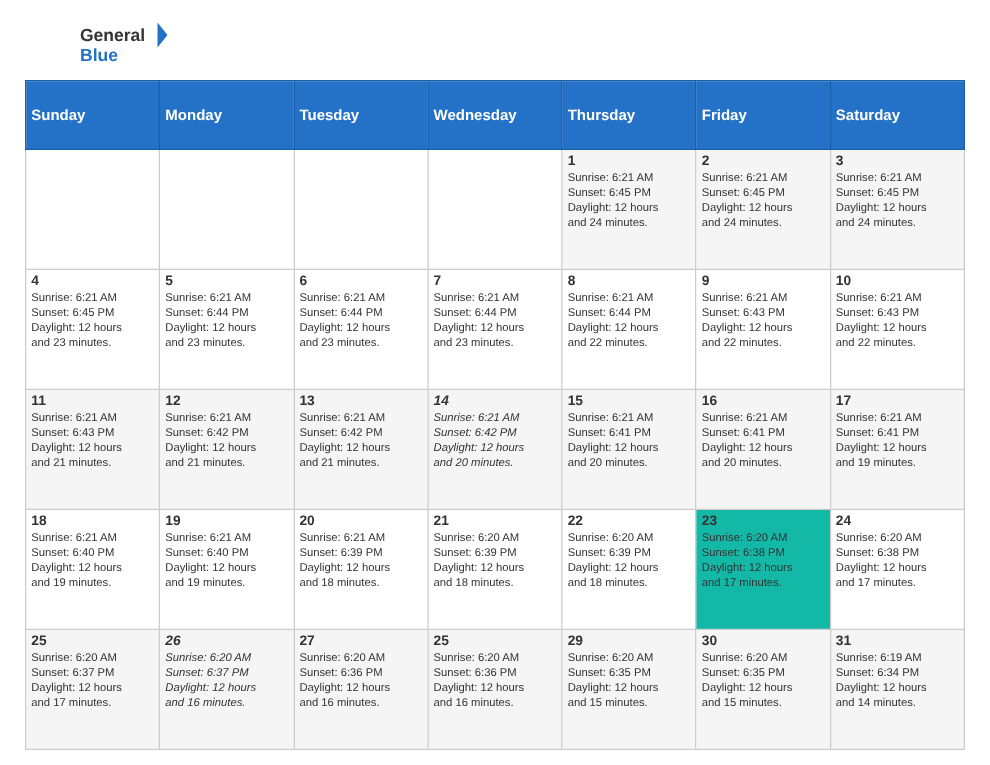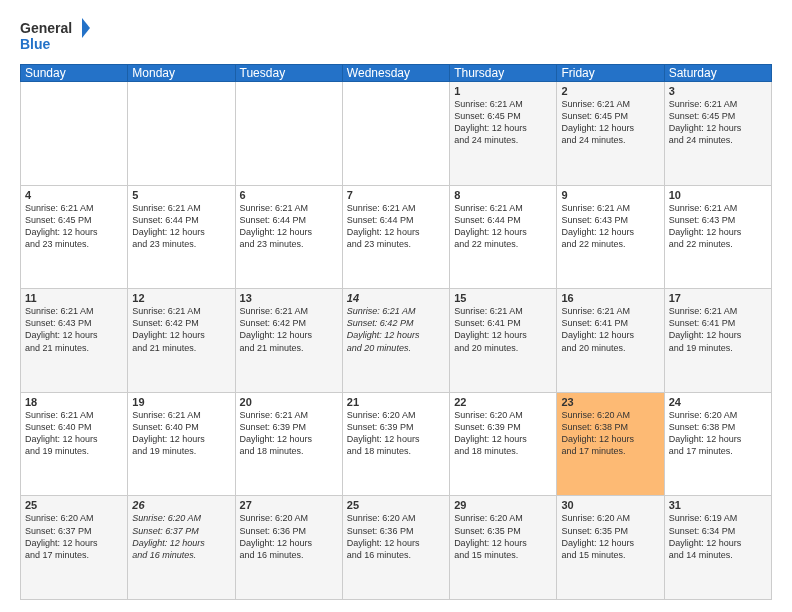--- a/index.html
+++ b/index.html
@@ -20,20 +20,21 @@
     .header {
       display: flex;
       justify-content: space-between;
       align-items: flex-start;
       margin-bottom: 8px;
     }
     .logo {
       display: flex;
       align-items: center;
       gap: 0;
+      margin-left: 44px;
     }
     .title-block {
       text-align: right;
     }
     .title-block h1 {
       font-size: 36px;
       font-weight: normal;
       color: #333;
       line-height: 1.1;
     }
@@ -46,22 +47,22 @@
       flex: 1;
       border: 1px solid #ccc;
       border-collapse: collapse;
       width: 100%;
       table-layout: fixed;
     }
     .calendar th {
       background: #2472c8;
       color: #fff;
       font-size: 12px;
-      font-weight: normal;
-      padding: 1px 4px;
+      font-weight: bold;
+      padding: 20px 4px;
       text-align: left;
       border: 1px solid #1a5fa8;
     }
     .calendar td {
       border: 1px solid #ccc;
       vertical-align: top;
       padding: 3px 4px;
       font-size: 9.5px;
       color: #333;
       background: #fff;
@@ -277,21 +278,21 @@
 Daylight: 12 hours
 and 18 minutes.</div>
           </td>
           <td style="background: rgb(255, 255, 255);">
             <span class="day-num">22</span>
             <div class="day-info" style="white-space: pre-line;">Sunrise: 6:20 AM
 Sunset: 6:39 PM
 Daylight: 12 hours
 and 18 minutes.</div>
           </td>
-          <td style="background: #fdba74;">
+          <td style="background: #14b8a6;">
             <span class="day-num">23</span>
             <div class="day-info" style="white-space: pre-line;">Sunrise: 6:20 AM
 Sunset: 6:38 PM
 Daylight: 12 hours
 and 17 minutes.</div>
           </td>
           <td style="background: rgb(255, 255, 255);">
             <span class="day-num">24</span>
             <div class="day-info" style="white-space: pre-line;">Sunrise: 6:20 AM
 Sunset: 6:38 PM

